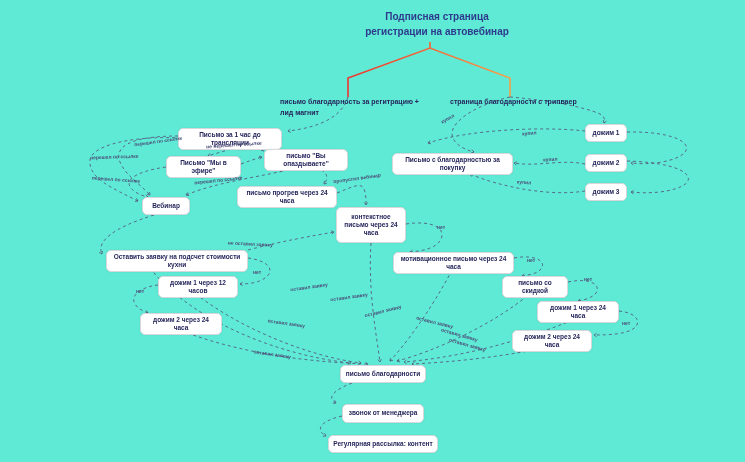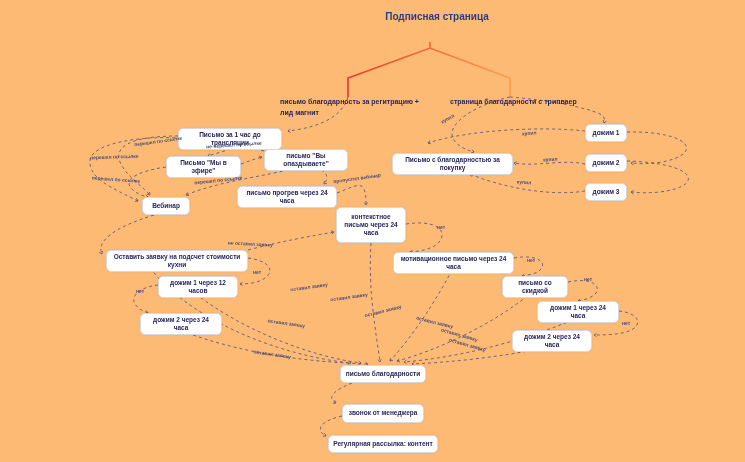--- a/index.html
+++ b/index.html
@@ -1,16 +1,16 @@
 <!DOCTYPE html>
 <html><head>
 <meta charset="utf-8">
 <style>
   html,body{margin:0;padding:0;background:#ffffff;}
-  #stage{position:relative;width:745px;height:462px;background:#fdba74;overflow:hidden;
+  #stage{position:relative;width:745px;height:462px;background:#5eead4;overflow:hidden;
          font-family:"Liberation Sans", sans-serif;}
   #connectors{position:absolute;left:0;top:0;width:745px;height:462px;}
   .title{position:absolute;left:337px;top:10px;width:200px;text-align:center;
          font-size:10px;line-height:1.45;font-weight:700;color:#2e3a8c;}
   .branch-label{position:absolute;font-size:7px;line-height:1.5;font-weight:700;color:#26265c;}
   .node{position:absolute;background:#ffffff;border:1px solid #d7d7dc;border-radius:5px;
         box-shadow:0 0 2px rgba(40,40,80,0.08);
         display:flex;align-items:center;justify-content:center;text-align:center;
         box-sizing:border-box;padding:2px 4px;
         font-size:6.5px;line-height:1.25;font-weight:700;color:#26265c;}
@@ -71,20 +71,21 @@
       <path d="M532,292 C492,326 432,352 397,361"></path>
       <path d="M578,318 C512,345 452,358 404,362"></path>
       <path d="M550,347 C494,358 452,362 412,364"></path>
       <path d="M352,383 C332,391 327,398 336,403"></path>
       <path d="M342,416 C320,421 315,430 326,436"></path>
     </g>
   </svg>
 
   <div class="title">
     <div>Подписная страница</div>
+    <div>регистрации на автовебинар</div>
   </div>
 
   <div class="branch-label" style="left:280px;top:97px;width:150px;">
     <div>письмо благодарность за регитрацию +</div>
     <div>лид магнит</div>
   </div>
   <div class="branch-label" style="left:450px;top:97px;">страница благодарности с трипваер</div>
 
 <div class="node" style="left: 178px; top: 128px; width: 104px; min-height: 18px;">Письмо за 1 час до трансляции</div>
     <div class="node" style="left: 166px; top: 156px; width: 75px; min-height: 18px;">Письмо "Мы в эфире"</div>

